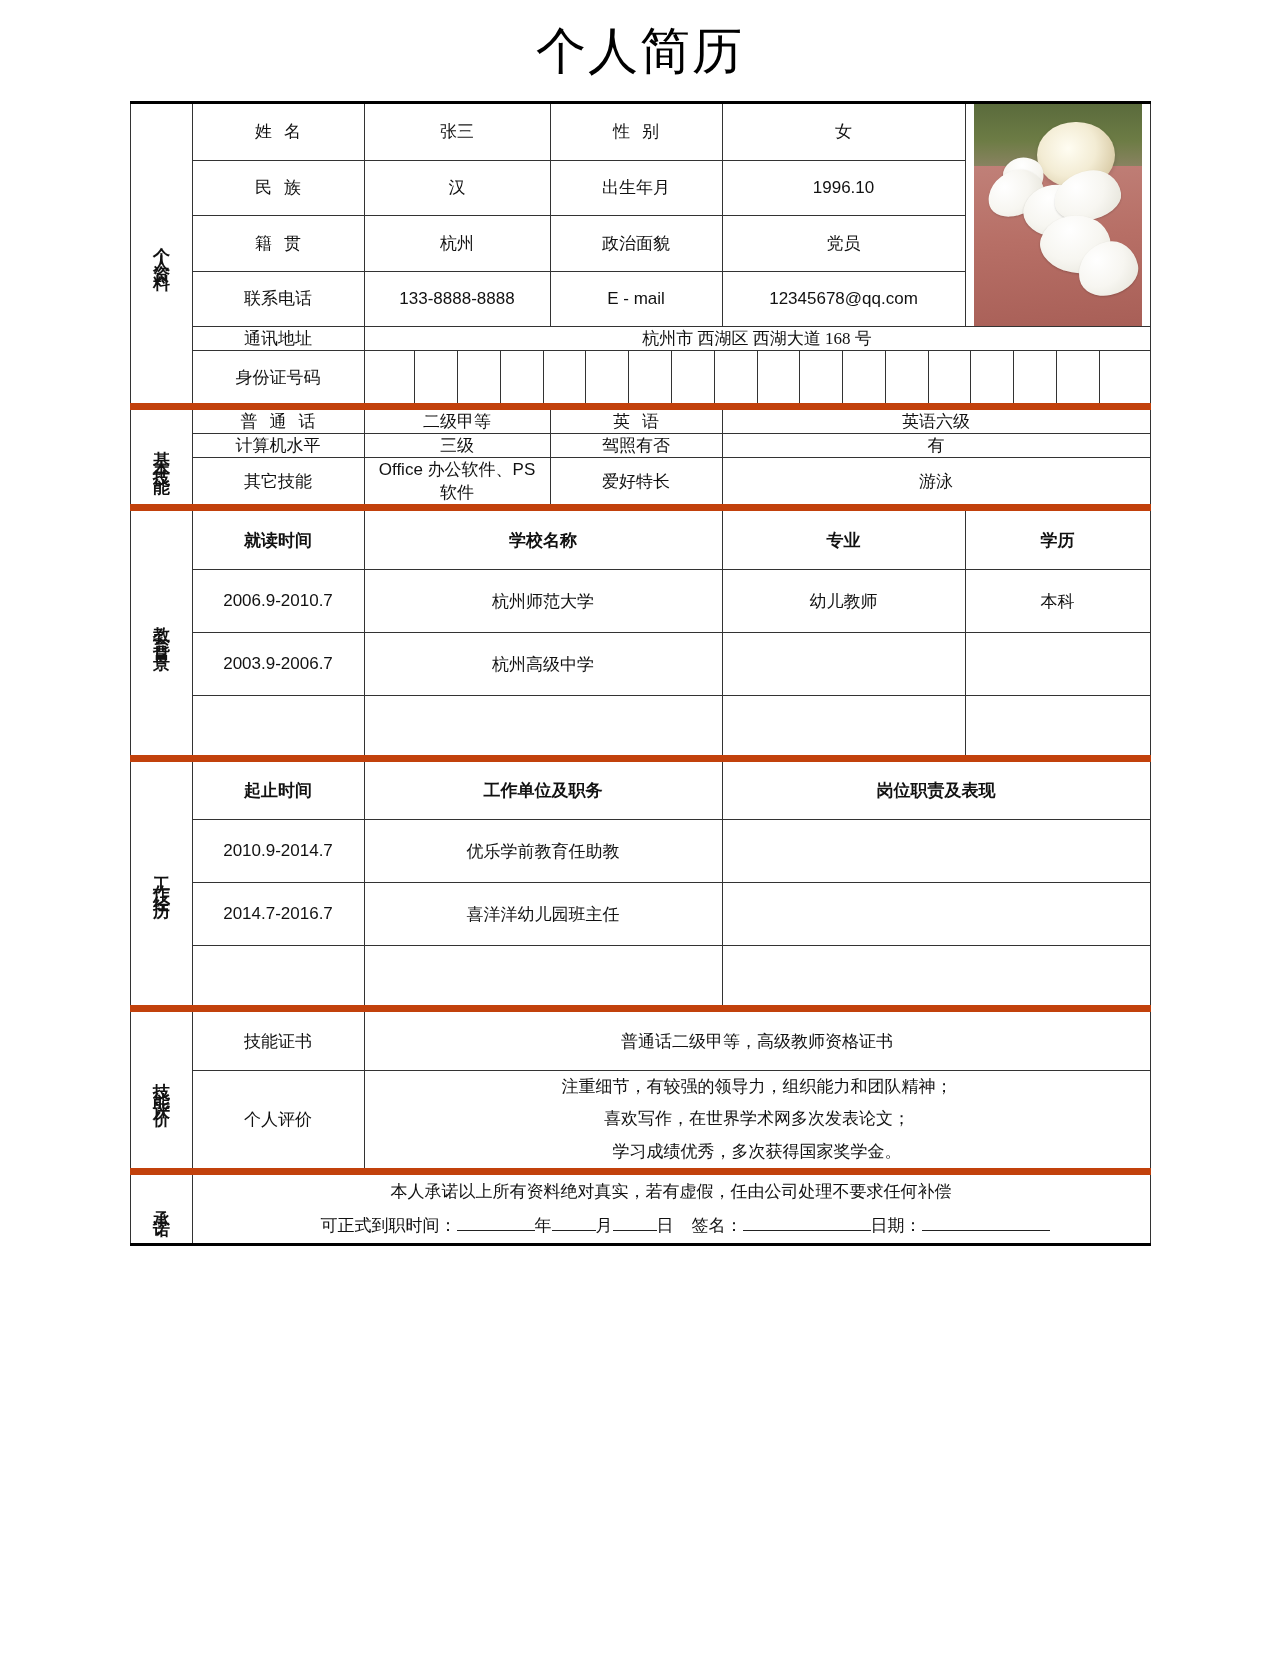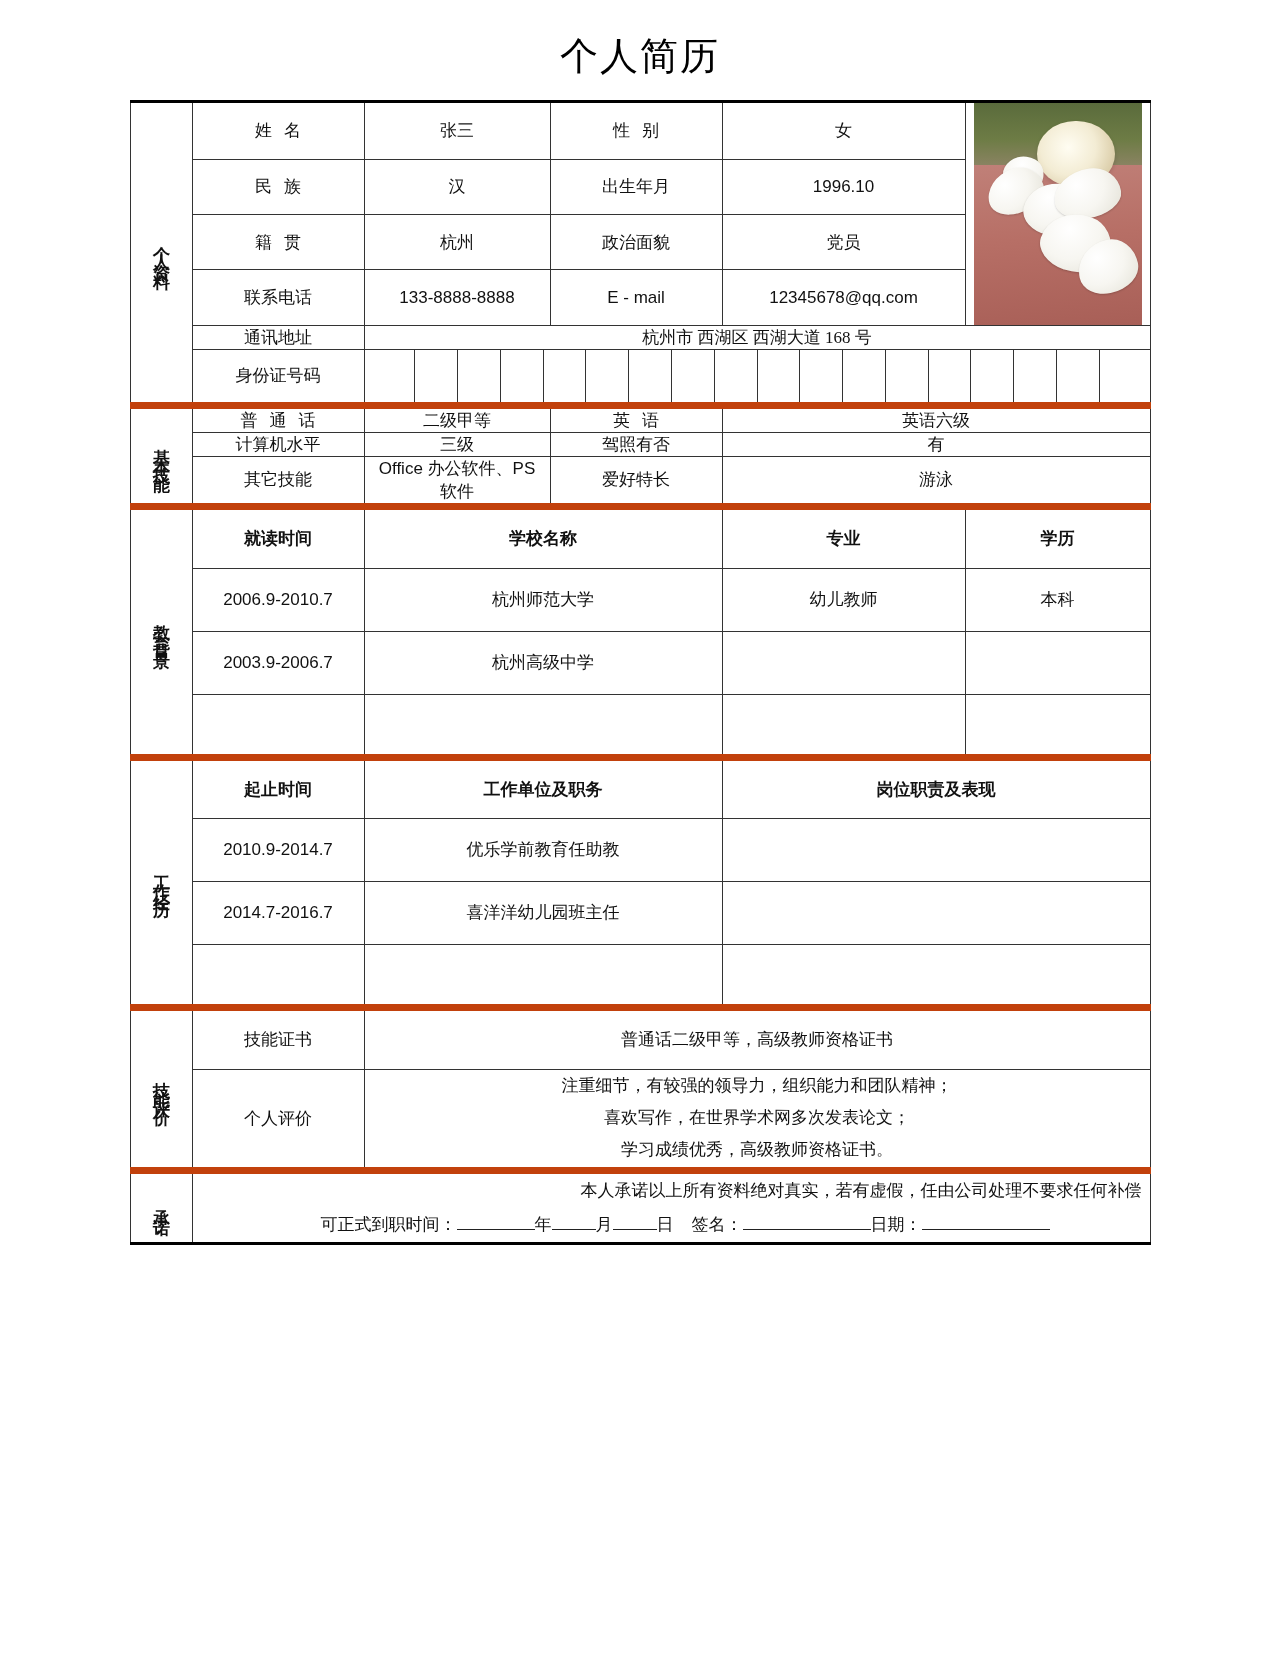--- a/index.html
+++ b/index.html
@@ -11,25 +11,25 @@
   }
   .page {
     width: 1280px;
     height: 1671px;
     position: relative;
     background: #ffffff;
     padding: 0;
   }
   .doc-title {
     text-align: center;
-    font-size: 38px;
+    font-size: 50px;
     font-weight: 400;
     letter-spacing: 2px;
     color: #000;
-    padding-top: 36px;
+    padding-top: 24px;
     padding-bottom: 22px;
     line-height: 1.1;
   }
   table.resume {
     border-collapse: collapse;
     width: 1020px;
     margin: 0 auto;
     table-layout: fixed;
   }
   table.resume td {
@@ -150,21 +150,21 @@
   }
   .evalline { display: block; }
 
   
   td.commitcell {
     padding: 14px 10px 16px 10px;
     text-align: center;
     font-size: 17px;
     line-height: 2.0;
   }
-  .commit-1 { display: block; text-align: right; }
+  .commit-1 { display: block; text-align: center; }
   .commit-2 { display: block; text-align: center; padding-left: 28px; }
   .blank-sm { display: inline-block; border-bottom: 1px solid #222; width: 44px; }
   .blank-md { display: inline-block; border-bottom: 1px solid #222; width: 78px; }
   .blank-lg { display: inline-block; border-bottom: 1px solid #222; width: 128px; }
   .gap { display: inline-block; width: 18px; }
 </style>
 </head>
 <body>
 
 <div class="page">
@@ -337,21 +337,21 @@
           <span class="vtext">技能评价</span>
         </td>
         <td class="fieldlabel" style="height:62px">技能证书</td>
         <td class="value value-left edge-right" colspan="4">普通话二级甲等，高级教师资格证书</td>
       </tr>
       <tr>
         <td class="fieldlabel">个人评价</td>
         <td class="value evalcell edge-right" colspan="4">
           <span class="evalline">注重细节，有较强的领导力，组织能力和团队精神；</span>
           <span class="evalline">喜欢写作，在世界学术网多次发表论文；</span>
-          <span class="evalline">学习成绩优秀，高级教师资格证书。</span>
+          <span class="evalline">学习成绩优秀，多次获得国家奖学金。</span>
         </td>
       </tr>
 
       <tr class="sect-start last-row">
         <td class="sectlabel">
           <span class="vtext">承诺</span>
         </td>
         <td class="commitcell edge-right" colspan="5">
           <span class="commit-1">本人承诺以上所有资料绝对真实，若有虚假，任由公司处理不要求任何补偿</span>
           <span class="commit-2">

